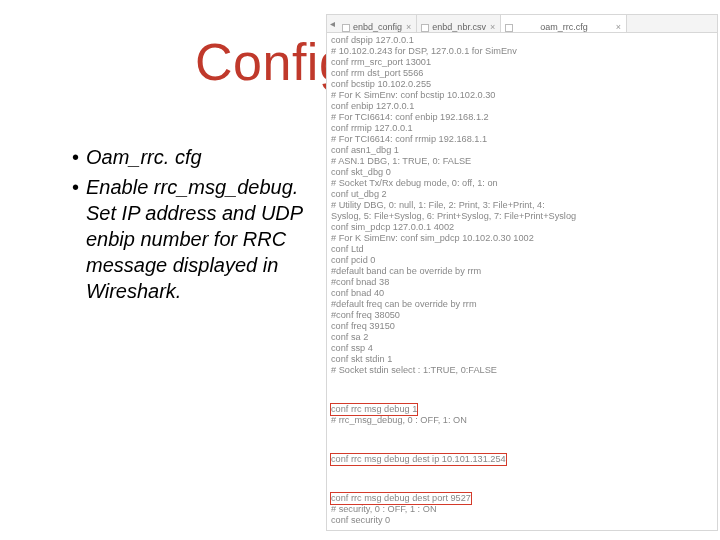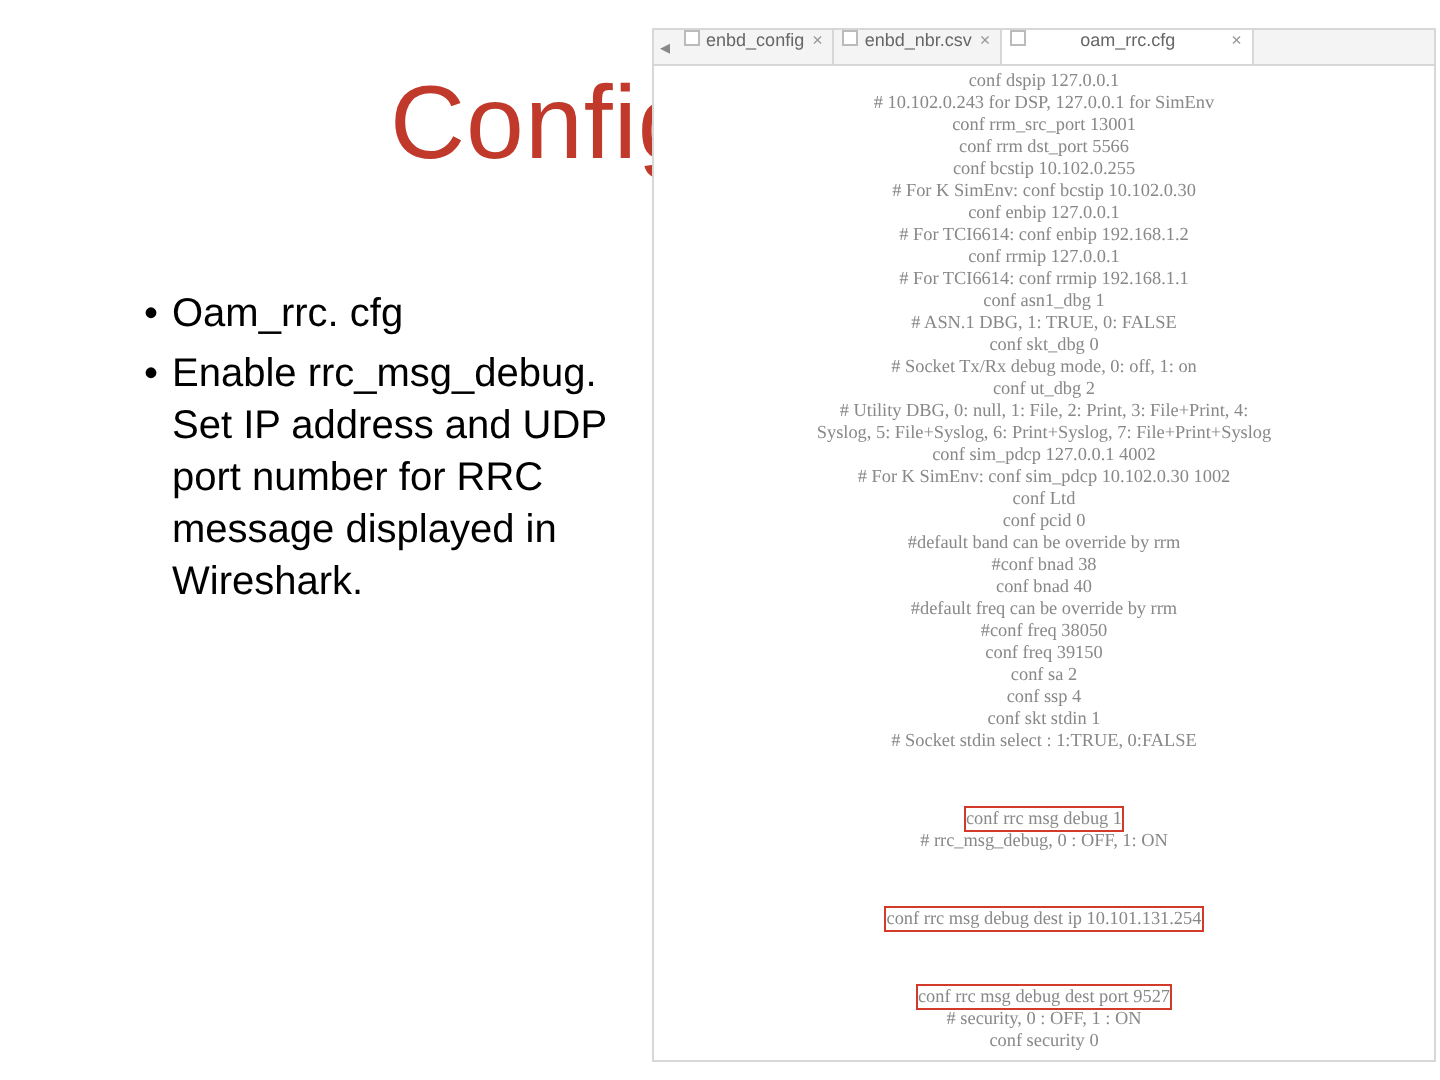--- a/index.html
+++ b/index.html
@@ -31,41 +31,41 @@
     line-height: 1.3;
   }
   .bullet {
     display: flex;
     margin-bottom: 4px;
   }
   .bullet .dot {
     width: 14px;
     flex: 0 0 14px;
   }
-  .bullet .txt { flex: 1; }
+  .bullet .txt { flex: 1; font-style: italic; }
   .code-pane {
     position: absolute;
     top: 14px;
     left: 326px;
     width: 392px;
     border: 1px solid #d7d7d7;
     background: #fff;
   }
   .tabs {
     display: flex;
     align-items: center;
     height: 18px;
     border-bottom: 1px solid #d7d7d7;
     background: #f4f4f4;
     font-size: 9px;
     color: #666;
   }
   .tab {
     display: flex;
-    align-items: flex-start;
+    align-items: flex-end;
     gap: 3px;
     padding: 0 4px;
     height: 100%;
     border-right: 1px solid #d7d7d7;
     background: #f4f4f4;
   }
   .tab.active { background: #fff; gap: 27px; }
   .tab .fi {
     width: 8px; height: 8px;
     display: inline-block;
@@ -76,27 +76,26 @@
     font-size: 9px;
     color: #999;
     padding: 0 1px;
   }
   .scroll-caret {
     padding: 0 3px;
     color: #888;
     font-size: 10px;
   }
   .code {
-    font-family: Liberation Serif, serif;
+    font-family: Liberation Sans, sans-serif;
     font-size: 9.2px;
     line-height: 11px;
     color: #888;
     padding: 2px 4px 4px 4px;
     white-space: pre;
-    text-align: center;
   }
   .codeline { display: block; }
   .hl {
     display: inline-block;
     outline: 1.5px solid #d43a2a;
     outline-offset: -0.5px;
     margin-top: 28px;
   }
 </style>
 </head>
@@ -104,21 +103,21 @@
 
 <div class="title">Configu</div>
 
 <div class="bullets">
   <div class="bullet">
     <span class="dot">•</span>
     <span class="txt">Oam_rrc. cfg</span>
   </div>
   <div class="bullet">
     <span class="dot">•</span>
-    <span class="txt">Enable rrc_msg_debug. Set IP address and UDP port number for RRC message displayed in Wireshark.</span>
+    <span class="txt">Enable rrc_msg_debug. Set IP address and UDP enbip number for RRC message displayed in Wireshark.</span>
   </div>
 </div>
 
 <div class="code-pane">
   <div class="tabs">
     <span class="scroll-caret">◂</span>
     <div class="tab">
       <span class="fi"></span>
       <span>enbd_config</span>
       <span class="close">×</span>

